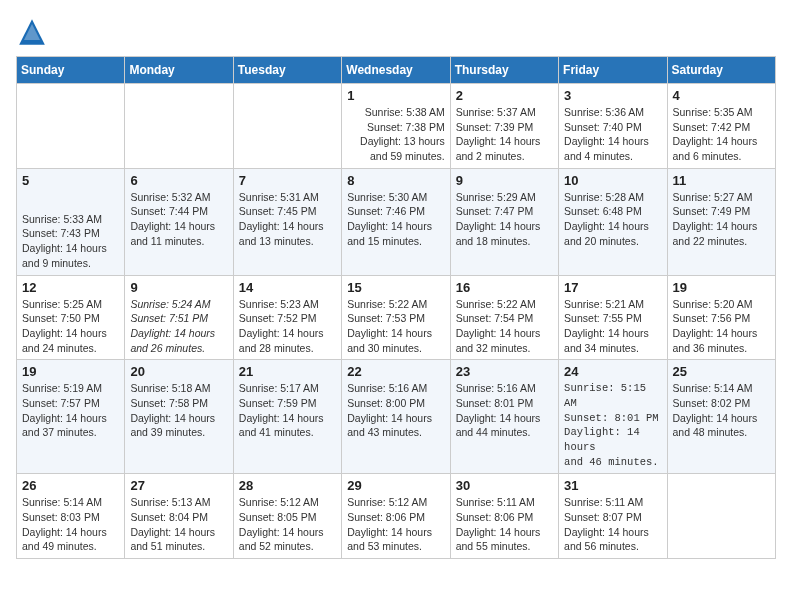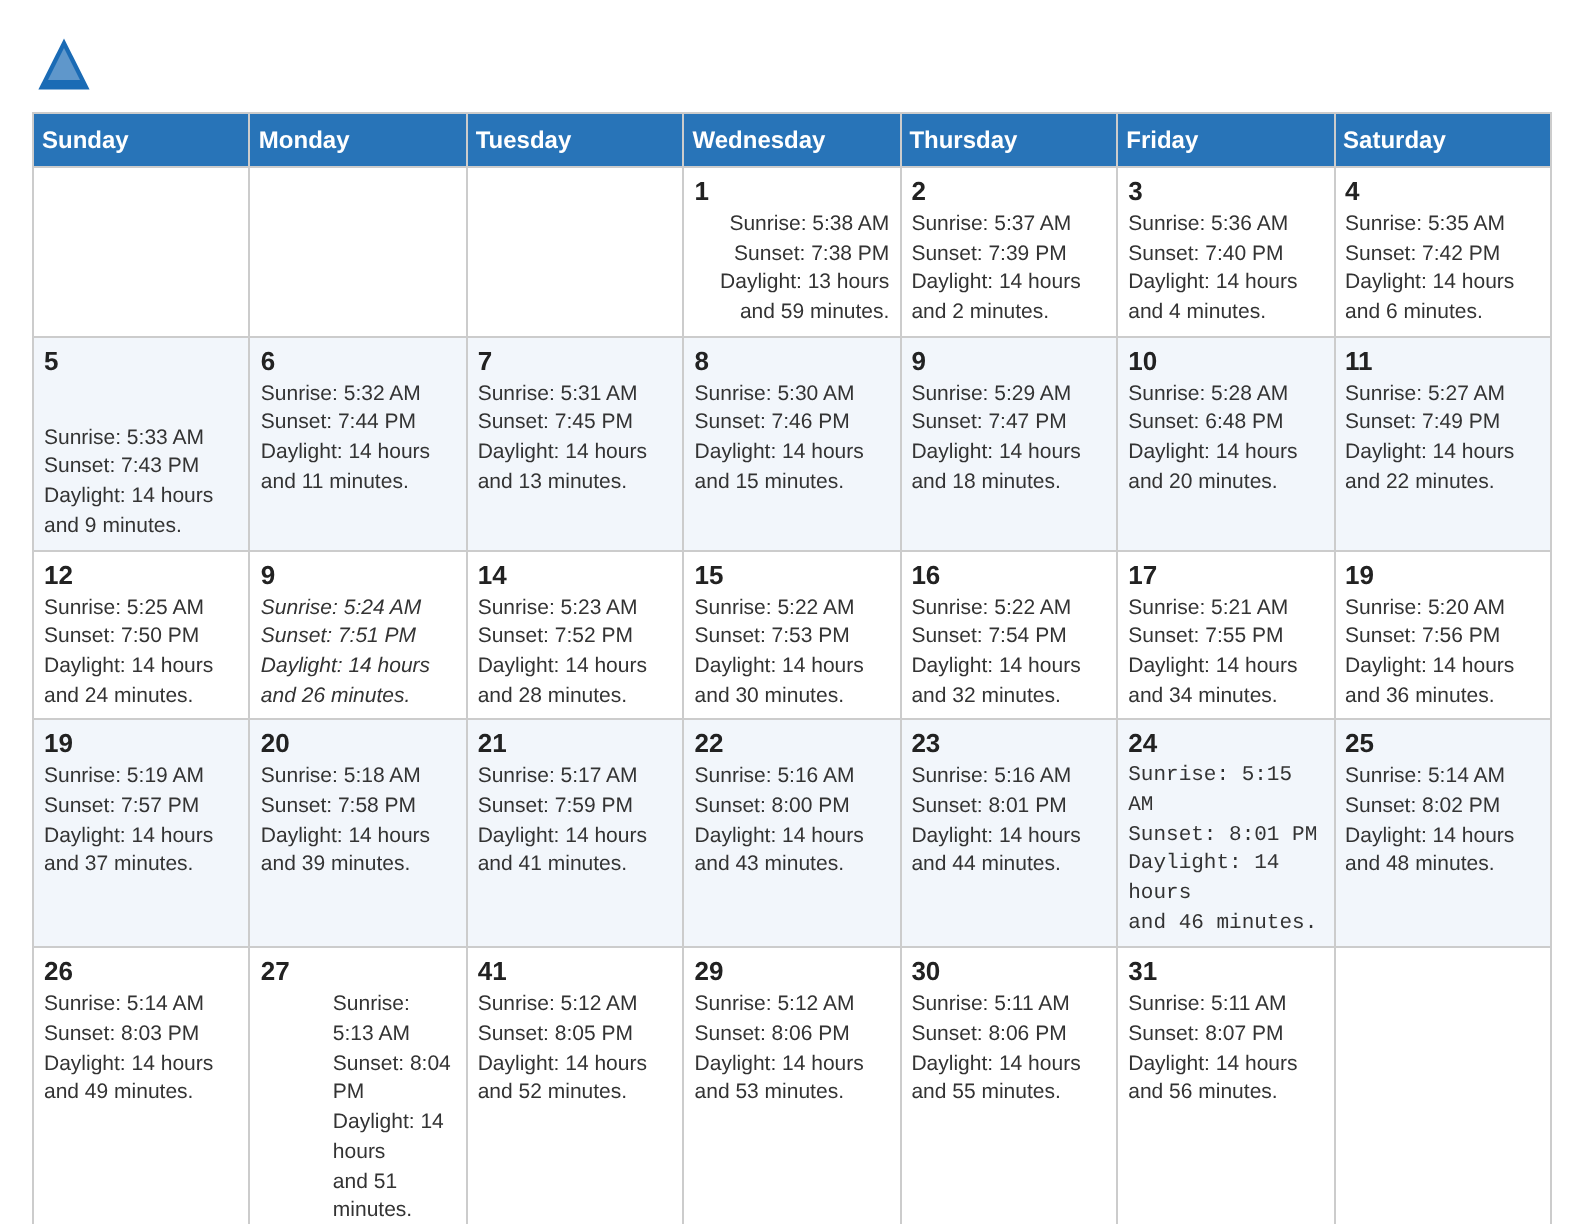--- a/index.html
+++ b/index.html
@@ -315,27 +315,27 @@
       <tr>
         <td>
           <div class="day-number">26</div>
           <div class="day-info" style="white-space: pre-line;">Sunrise: 5:14 AM
 Sunset: 8:03 PM
 Daylight: 14 hours
 and 49 minutes.</div>
         </td>
         <td>
           <div class="day-number">27</div>
-          <div class="day-info" style="white-space: pre-line; margin-left: 36px;">Sunrise: 5:13 AM
+          <div class="day-info" style="white-space: pre-line;">Sunrise: 5:13 AM
 Sunset: 8:04 PM
 Daylight: 14 hours
 and 51 minutes.</div>
         </td>
         <td>
-          <div class="day-number">41</div>
+          <div class="day-number">28</div>
           <div class="day-info" style="white-space: pre-line;">Sunrise: 5:12 AM
 Sunset: 8:05 PM
 Daylight: 14 hours
 and 52 minutes.</div>
         </td>
         <td>
           <div class="day-number">29</div>
           <div class="day-info" style="white-space: pre-line;">Sunrise: 5:12 AM
 Sunset: 8:06 PM
 Daylight: 14 hours

